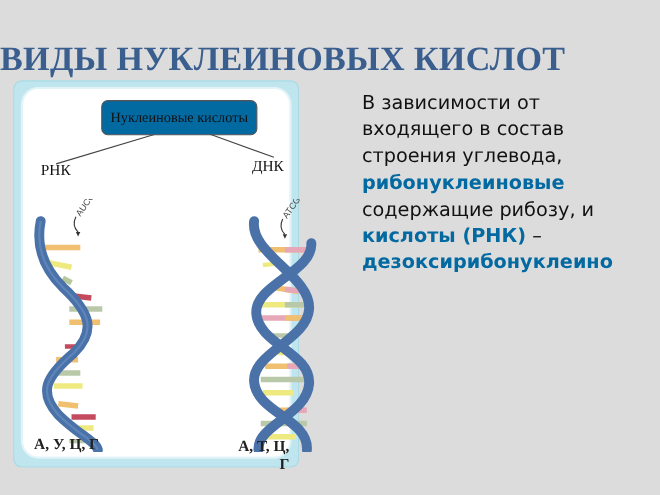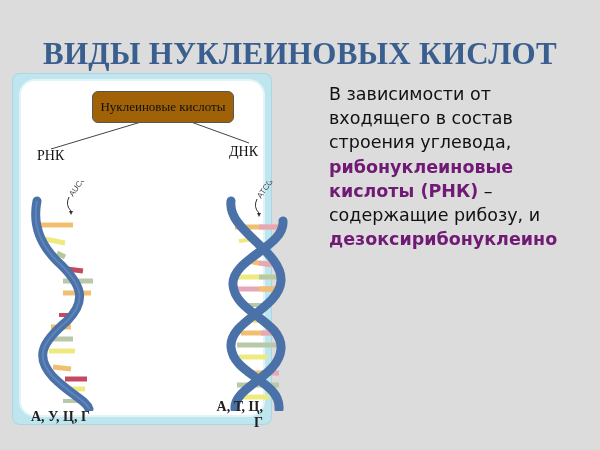--- a/index.html
+++ b/index.html
@@ -4,21 +4,21 @@
   <style>
     html, body { margin: 0; padding: 0; }
     body {
       width: 600px; height: 450px; overflow: hidden;
       background: #dcdcdc;
       position: relative;
       font-family: "Liberation Sans", sans-serif;
     }
     .title {
       position: absolute; left: 0; top: 36px; width: 600px;
-      text-align: center;
+      text-align: left;
       font-family: "Liberation Serif", serif;
       font-weight: bold;
       font-size: 31px;
       letter-spacing: 0.3px;
       color: #3a5f8f;
       margin: 0;
     }
     .frame {
       position: absolute; left: 12px; top: 73px; width: 260px; height: 352px;
       background: #bfe6ee;
@@ -26,21 +26,21 @@
       box-shadow: inset 0 0 0 1px #a9d8e3;
     }
     .frame-inner {
       position: absolute; left: 9px; top: 8px; right: 9px; bottom: 10px;
       background: #ffffff;
       border-radius: 14px;
       box-shadow: 0 0 0 2px #e3f4f8;
     }
     .root-box {
       position: absolute; left: 71px; top: 10px; width: 140px; height: 30px;
-      background: #a16207;
+      background: #0369a1;
       border: 1px solid #555;
       border-radius: 6px;
       font-family: "Liberation Serif", serif;
       font-size: 13px; color: #111;
       display: flex; align-items: center; justify-content: center;
     }
     .lbl {
       position: absolute;
       font-family: "Liberation Serif", serif;
       font-size: 14px; color: #111;
@@ -50,21 +50,21 @@
       font-family: "Liberation Serif", serif;
       font-size: 14px; font-weight: bold; color: #222;
     }
     .tree-lines { position: absolute; left: 0; top: 0; }
     .helix { position: absolute; }
     .text {
       position: absolute; left: 329px; top: 82px; width: 268px;
       font-family: "DejaVu Sans", sans-serif;
       font-size: 17.5px; line-height: 24.2px; color: #111;
     }
-    .text .hl { color: #701a75; font-weight: bold; }
+    .text .hl { color: #0369a1; font-weight: bold; }
     .line { display: block; white-space: nowrap; }
   </style>
 </head>
 <body>
 
 <h1 class="title">ВИДЫ НУКЛЕИНОВЫХ КИСЛОТ</h1>
 
 <div class="frame">
   <div class="frame-inner">
 
@@ -123,26 +123,26 @@
         <line x1="14" y1="204" x2="56" y2="204" stroke="#b9c8a8" stroke-width="5"></line>
         <line x1="16" y1="216" x2="46" y2="216" stroke="#eeea80" stroke-width="5"></line>
       </g>
       <path d="M8 20 C 4 50, 60 70, 58 100 C 56 128, 6 140, 8 166 C 10 194, 58 200, 56 228" fill="none" stroke="#4a72a8" stroke-width="9" stroke-linecap="round"></path>
       <path d="M60 40 C 62 66, 8 78, 10 104 C 12 132, 60 140, 58 168 C 56 196, 10 206, 12 228" fill="none" stroke="#4a72a8" stroke-width="9" stroke-linecap="round"></path>
       <path d="M36 32 Q 30 26 34 18" fill="none" stroke="#333" stroke-width="1"></path>
       <path d="M34 32 l2 4 l2 -4" fill="#333"></path>
       <text x="38" y="18" font-size="8" fill="#444" transform="rotate(-55 38 18)" font-family="Liberation Sans, sans-serif">ATCG's</text>
     </svg>
 
-    <div class="bases" style="left:10px; top:328px;">А, У, Ц, Г</div>
+    <div class="bases" style="left:10px; top:316px;">А, У, Ц, Г</div>
     <div class="bases" style="left:195px; top:318px;text-align:right;">А, Т, Ц, Г</div>
   </div>
 </div>
 
 <div class="text" id="desc">
     <span class="line"><span>В  зависимости от</span></span>
     <span class="line"><span>входящего в состав</span></span>
     <span class="line"><span>строения углевода,</span></span>
     <span class="line"><span class="hl">рибонуклеиновые</span></span>
+    <span class="line"><span>содержащие рибозу, и</span></span>
     <span class="line"><span class="hl">кислоты (РНК)</span><span> –</span></span>
-    <span class="line"><span>содержащие рибозу, и</span></span>
     <span class="line"><span class="hl">дезоксирибонуклеино</span></span>
   </div>
 
 </body></html>

